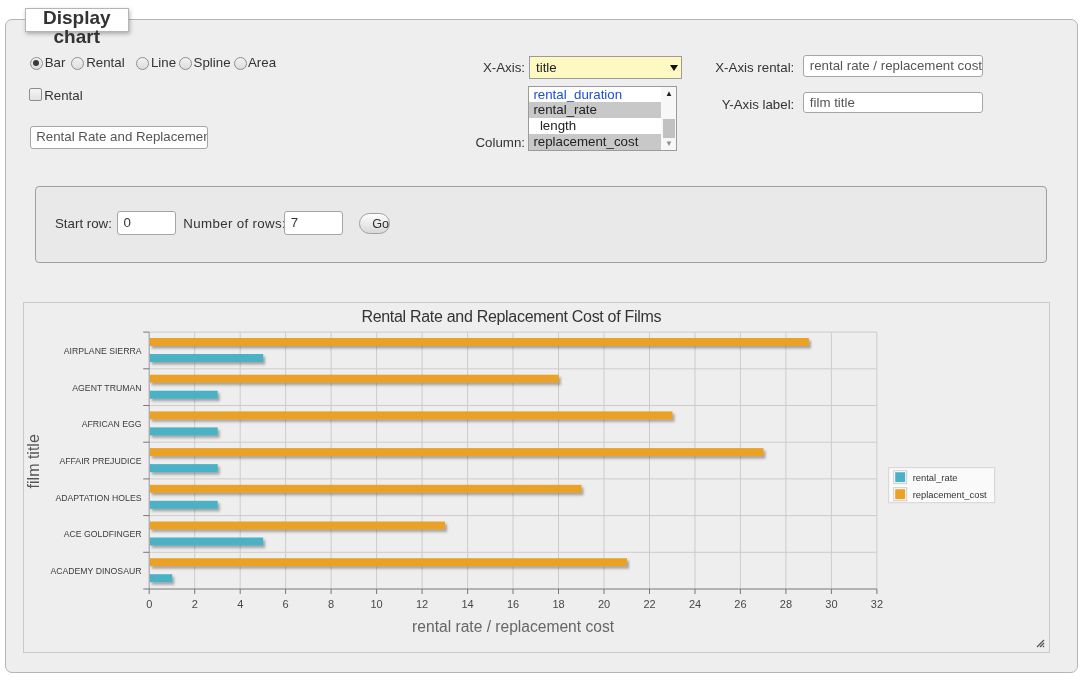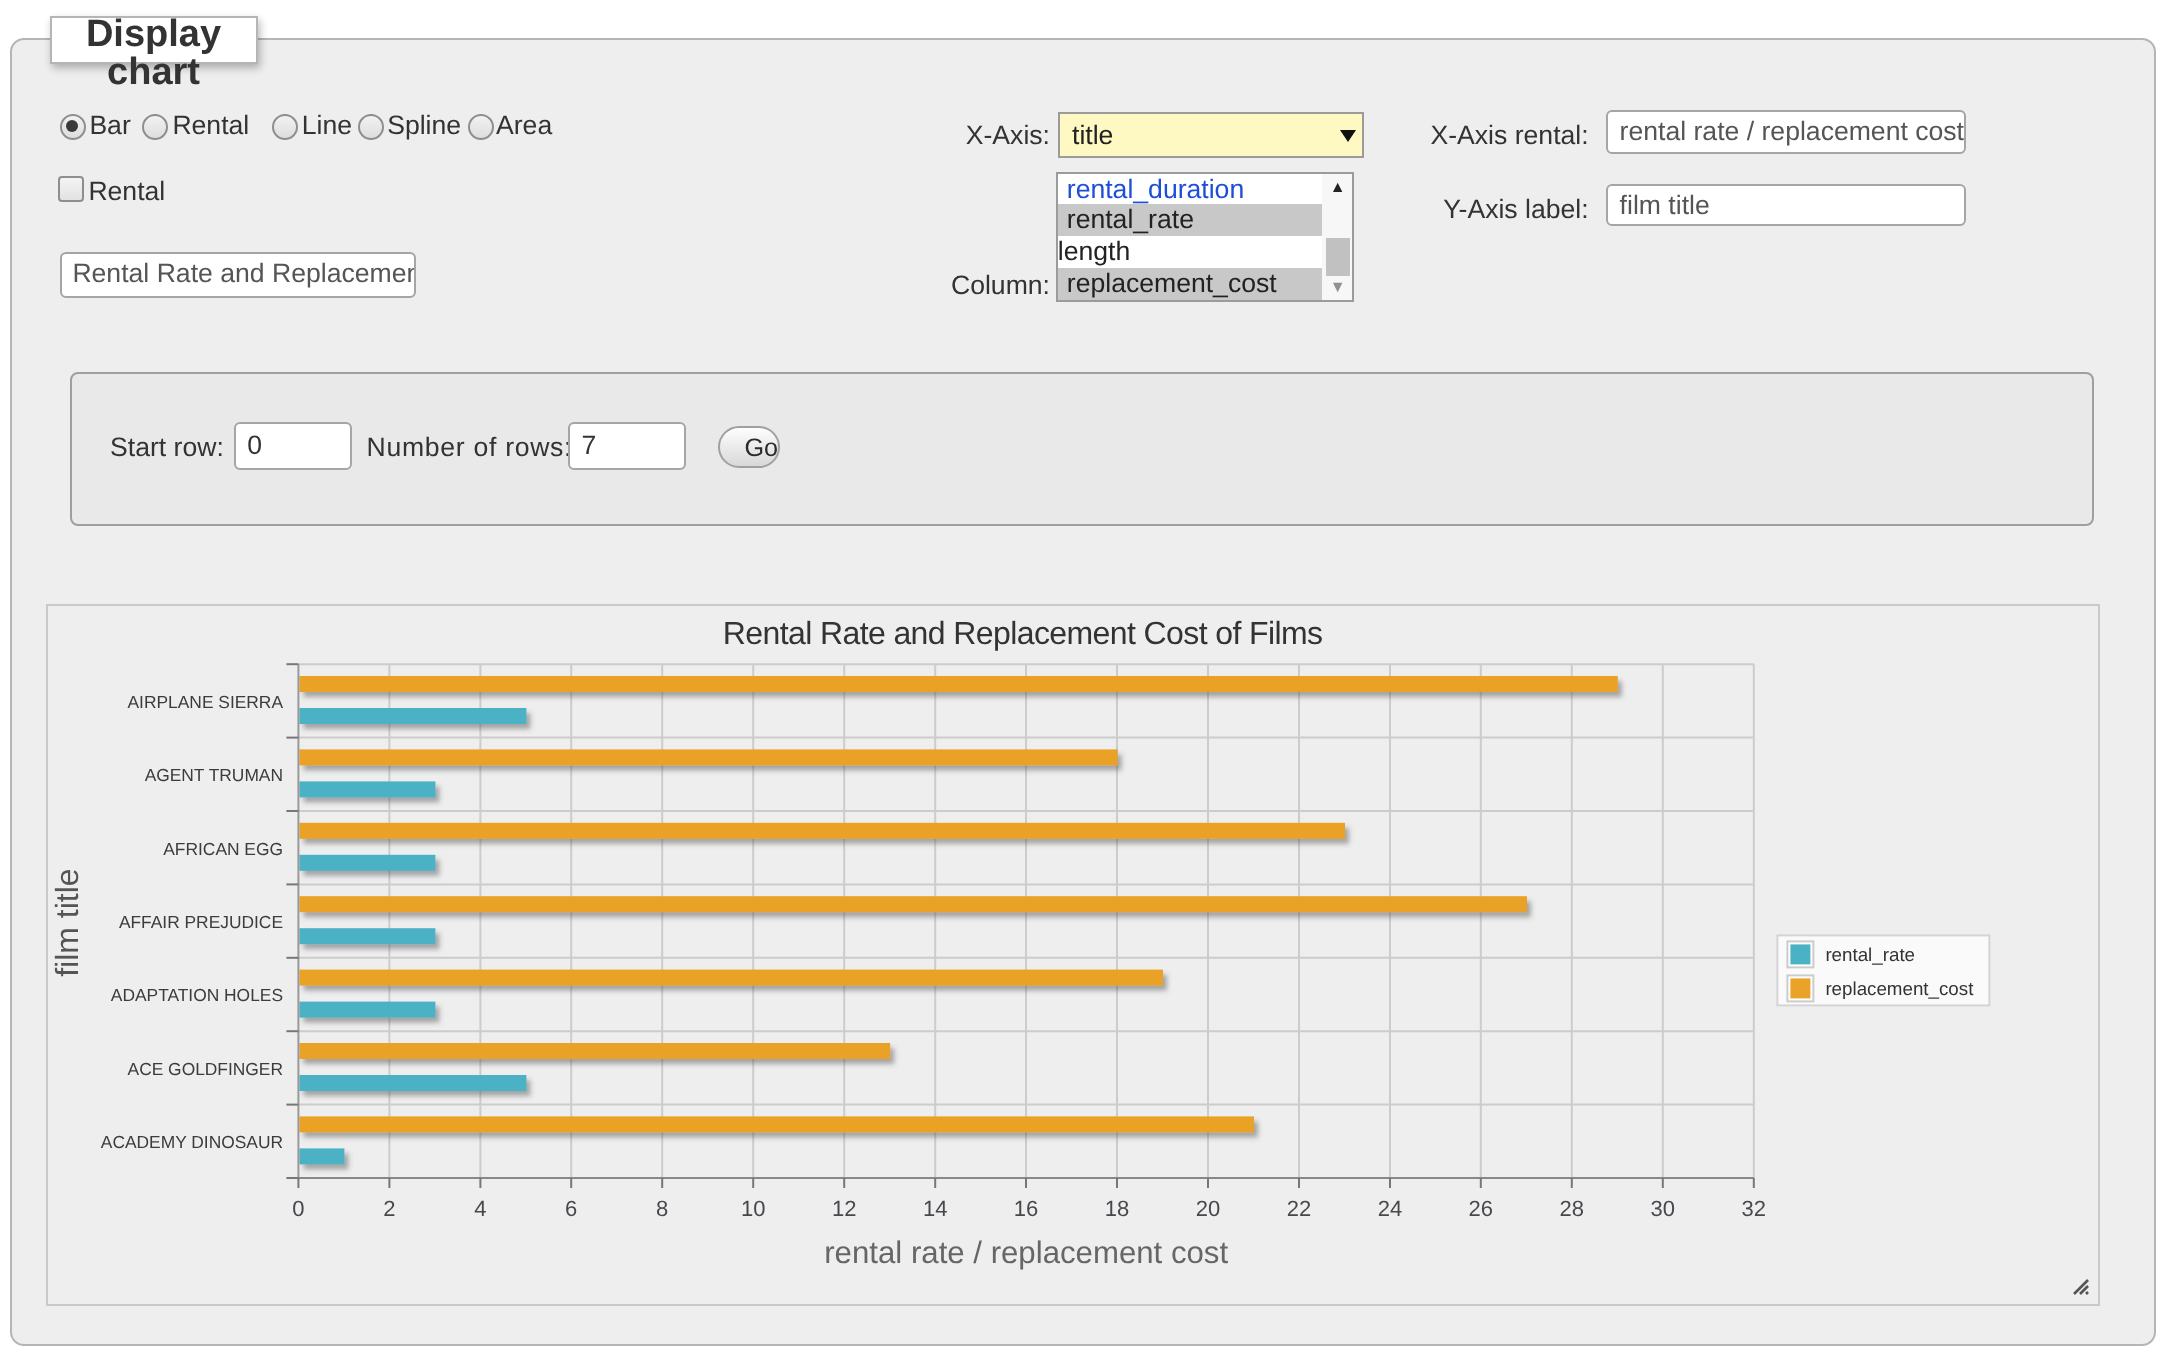--- a/index.html
+++ b/index.html
@@ -24,21 +24,21 @@
 <span style="position:absolute;left:233.5px;top:56.8px;width:13px;height:13px;border:1px solid #8e8e8e;border-radius:50%;box-sizing:border-box;background:linear-gradient(#f2f2f2,#ddd)"></span>
 <div style="position:absolute;left:248.0px;top:55.1px;font-size:13.3px;color:#333;white-space:nowrap">Area</div>
 <span style="position:absolute;left:28.6px;top:87.9px;width:13px;height:13px;border:1px solid #8e8e8e;border-radius:2px;box-sizing:border-box;background:linear-gradient(#f4f4f4,#e2e2e2)"></span>
 <div style="position:absolute;left:44.2px;top:87.6px;font-size:13.3px;color:#333;white-space:nowrap">Rental</div>
 <div style="position:absolute;left:29.7px;top:126px;width:178px;height:22.5px;background:#fff;border:1px solid #a5a5a5;border-radius:3px;box-sizing:border-box;font-size:13.3px;color:#555;line-height:20.5px;padding-left:5.5px;white-space:nowrap;overflow:hidden">Rental Rate and Replacement Cost of Films</div>
 <div style="position:absolute;right:556px;top:60.4px;font-size:13.3px;color:#333;white-space:nowrap">X-Axis:</div>
 <div style="position:absolute;left:528.5px;top:56.4px;width:153.8px;height:22.3px;background:#fef9c3;border:1px solid #9b9b9b;box-sizing:border-box;font-size:13.3px;color:#222;line-height:21.5px;padding-left:6.5px">title<span style="position:absolute;right:3px;top:8px;width:0;height:0;border-left:4px solid transparent;border-right:4px solid transparent;border-top:6px solid #101010"></span></div>
 <div style="position:absolute;left:527.9px;top:85.6px;width:149.5px;height:65.5px;background:#fff;border:1px solid #9b9b9b;box-sizing:border-box;overflow:hidden">
     <div style="position:absolute;left:0;top:0.00px;width:132.5px;height:15.87px;font-size:13.3px;color:#1d4ed8;line-height:15.8px;padding-left:4.5px;box-sizing:border-box;white-space:nowrap;overflow:hidden">rental_duration</div>
     <div style="position:absolute;left:0;top:15.87px;width:132.5px;height:15.87px;background:#c8c8c8;font-size:13.3px;color:#222;line-height:15.8px;padding-left:4.5px;box-sizing:border-box;white-space:nowrap;overflow:hidden">rental_rate</div>
-    <div style="position:absolute;left:0;top:31.74px;width:132.5px;height:15.87px;font-size:13.3px;color:#222;line-height:15.8px;padding-left:0;box-sizing:border-box;white-space:nowrap;overflow:hidden">length</div>
+    <div style="position:absolute;left:0;top:31.74px;width:132.5px;height:15.87px;font-size:13.3px;color:#222;line-height:15.8px;padding-left:11px;box-sizing:border-box;white-space:nowrap;overflow:hidden">length</div>
     <div style="position:absolute;left:0;top:47.61px;width:132.5px;height:15.87px;background:#c8c8c8;font-size:13.3px;color:#222;line-height:15.8px;padding-left:4.5px;box-sizing:border-box;white-space:nowrap;overflow:hidden">replacement_cost</div>
     <div style="position:absolute;right:0;top:0;width:15px;height:63.5px;background:#f7f7f7">
       <div style="position:absolute;top:0;left:0;width:15px;height:13px;text-align:center;font-size:8px;color:#222;line-height:13px">▲</div>
       <div style="position:absolute;top:32px;left:1.5px;width:12px;height:19px;background:#c1c1c1"></div>
       <div style="position:absolute;bottom:0;left:0;width:15px;height:13px;text-align:center;font-size:8px;color:#909090;line-height:13px">▼</div>
     </div>
   </div>
 <div style="position:absolute;right:556px;top:135.4px;font-size:13.3px;color:#333;white-space:nowrap">Column:</div>
 <div style="position:absolute;right:286.70000000000005px;top:60.4px;font-size:13.3px;color:#333;white-space:nowrap">X-Axis rental:</div>
 <div style="position:absolute;left:803.3px;top:55.3px;width:179.3px;height:21.5px;background:#fff;border:1px solid #a5a5a5;border-radius:3px;box-sizing:border-box;font-size:13.3px;color:#555;line-height:19.5px;padding-left:5.5px;white-space:nowrap;overflow:hidden">rental rate / replacement cost</div>

